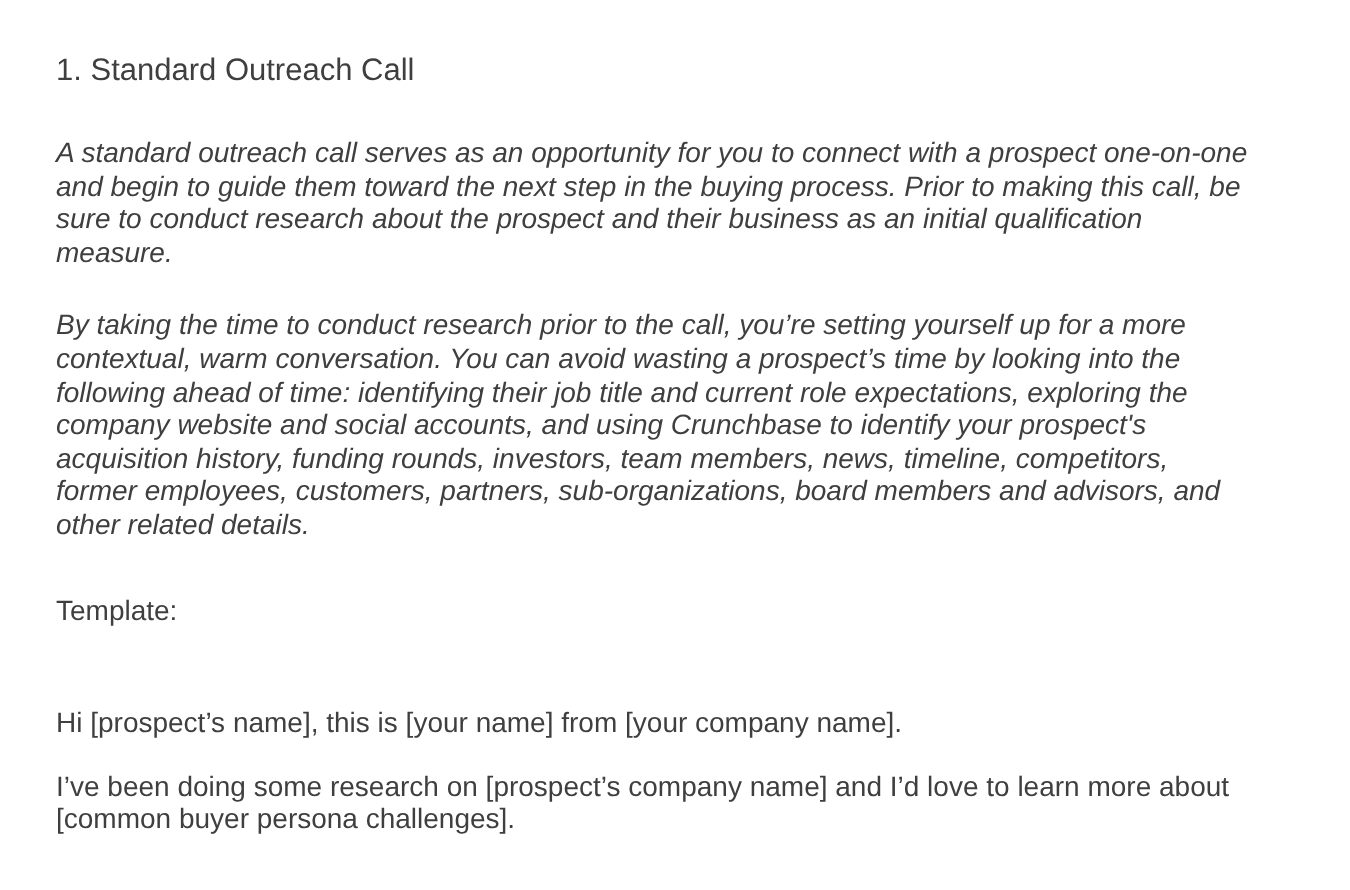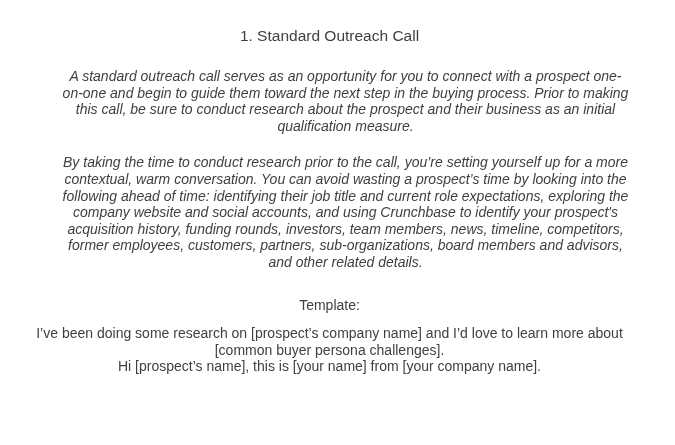--- a/index.html
+++ b/index.html
@@ -13,72 +13,70 @@
     overflow: hidden;
     font-family: "Liberation Sans", sans-serif;
     color: #3f3f3f;
     -webkit-font-smoothing: antialiased;
   }
   .doc {
     box-sizing: border-box;
     width: 675px;
     height: 405px;
     padding: 27px 44px 0 28px;
-    text-align: center;
   }
   .doc-heading {
     font-size: 15.5px;
     font-weight: 400;
     line-height: 17px;
     margin: 0 0 24px 0;
     color: #3f3f3f;
   }
   p {
     margin: 0;
     font-size: 14px;
     line-height: 16.6px;
     color: #3f3f3f;
   }
   .intro {
     font-style: italic;
     max-width: 600px;
-    margin-left: 32px;
   }
   .intro.p1 { margin-bottom: 20px; }
   .intro.p2 { margin-bottom: 26px; }
   .tips-line {
     font-style: italic;
     max-width: 612px;
     margin-bottom: 21px;
   }
   .tips-link {
     color: #3c78d8;
     text-decoration: underline;
     font-style: italic;
     cursor: pointer;
   }
   .template-label {
-    margin-bottom: 12px;
+    margin-bottom: 40px;
   }
   .template-line {
     max-width: 618px;
   }
   .template-line.l1 { margin-bottom: 15px; }
 </style>
 </head>
 <body>
 
 <div class="doc">
 
   <h1 class="doc-heading">1. Standard Outreach Call</h1>
 
   <p class="intro p1">A standard outreach call serves as an opportunity for you to connect with a prospect one-on-one and begin to guide them toward the next step in the buying process. Prior to making this call, be sure to conduct research about the prospect and their business as an initial qualification measure.</p>
 
   <p class="intro p2">By taking the time to conduct research prior to the call, you’re setting yourself up for a more contextual, warm conversation. You can avoid wasting a prospect’s time by looking into the following ahead of time: identifying their job title and current role expectations, exploring the company website and social accounts, and using Crunchbase to identify your prospect's acquisition history, funding rounds, investors, team members, news, timeline, competitors, former employees, customers, partners, sub-organizations, board members and advisors, and other related details.</p>
 
 
   <p class="template-label">Template:</p>
 
+  <p class="template-line l1">Hi [prospect’s name], this is [your name] from [your company name].</p>
+
   <p class="template-line l2">I’ve been doing some research on [prospect’s company name] and I’d love to learn more about [common buyer persona challenges].</p>
-
-  <p class="template-line l1">Hi [prospect’s name], this is [your name] from [your company name].</p>
 
 </div>
 
 </body></html>

